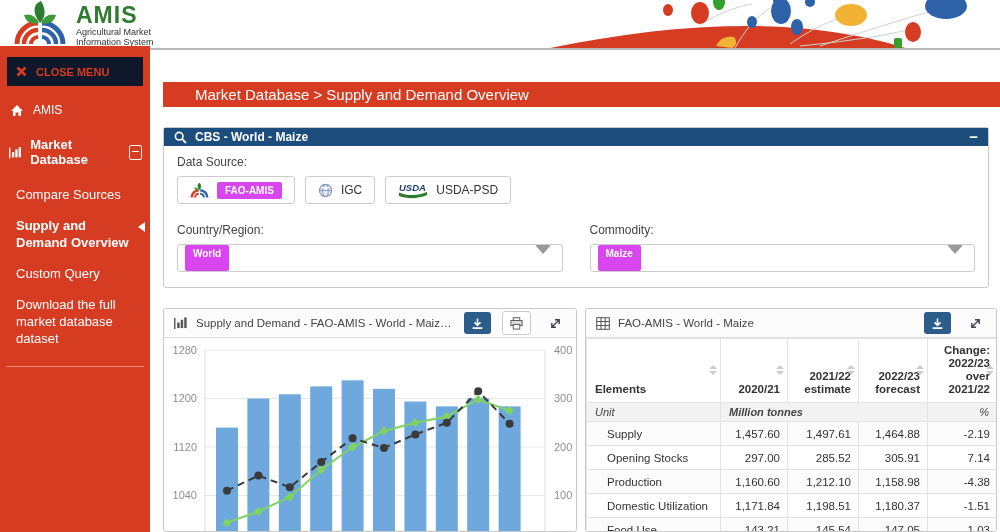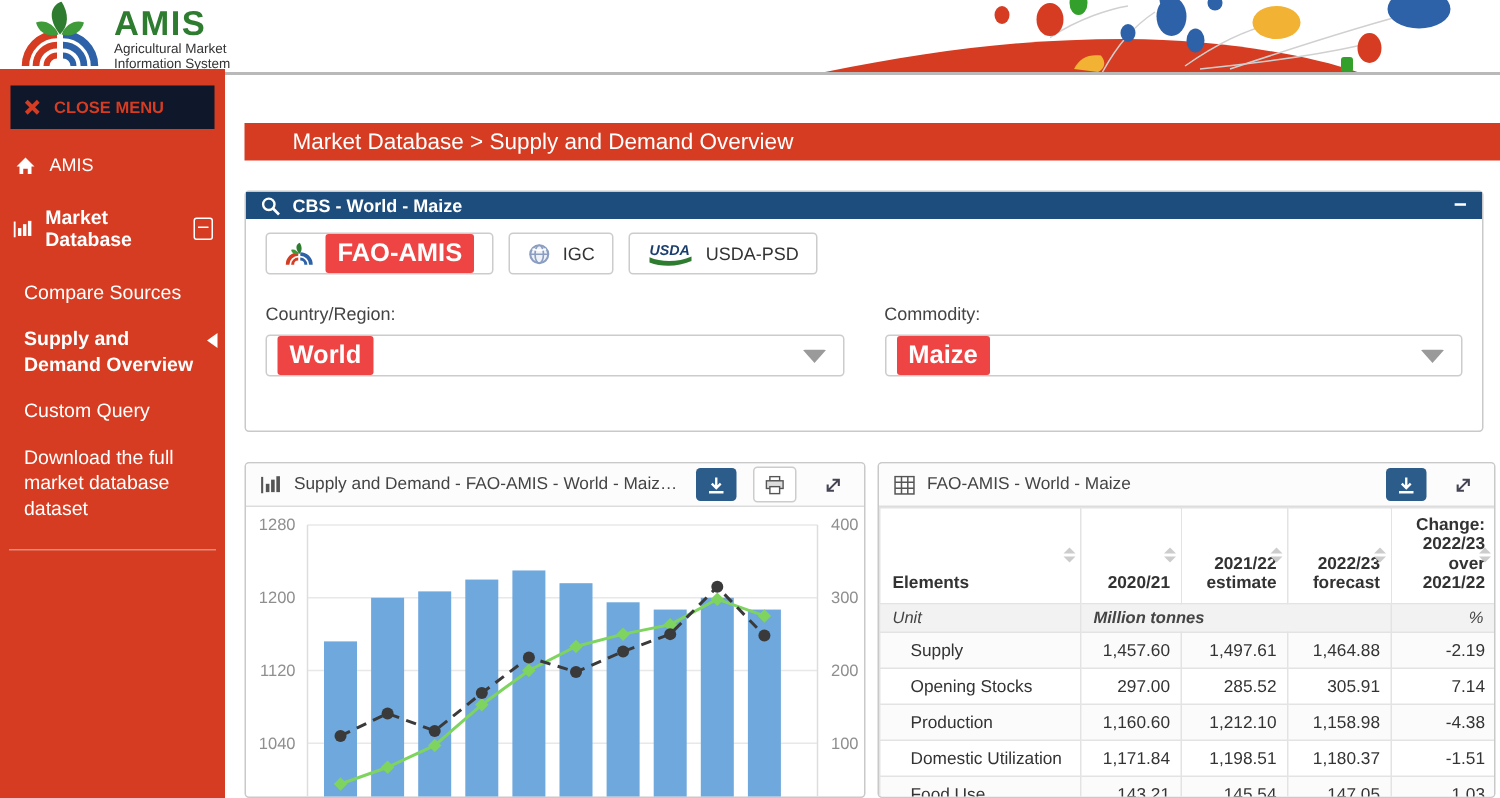--- a/index.html
+++ b/index.html
@@ -30,24 +30,24 @@
   .breadcrumb{position:absolute;left:163px;right:0;top:82px;height:25px;background:#d53c22;color:#fff;display:flex;align-items:center;padding-left:32px;font-size:15px;}
 
   
   .filter-panel{position:absolute;left:163px;width:826px;top:127px;height:161px;border:1px solid #c9c9c9;border-radius:3px;background:#fff;box-sizing:border-box;}
   .fp-head{height:18px;background:#1c4d7c;color:#fff;display:flex;align-items:center;padding:0 10px;font-size:12px;font-weight:bold;gap:8px;}
   .fp-minus{margin-left:auto;font-size:15px;font-weight:bold;cursor:pointer;line-height:14px;}
   .fp-body{padding:9px 13px 0 13px;}
   .field-label{font-size:12px;color:#444;margin-bottom:7px;}
   .src-row{display:flex;gap:10px;margin-bottom:19px;}
   .src-btn{height:28px;border:1px solid #ccc;border-radius:3px;display:flex;align-items:center;gap:8px;padding:0 12px;background:#fff;font-size:12px;color:#333;cursor:pointer;box-sizing:border-box;}
-  .badge{background:#ef4444;color:#fff;border-radius:2px;padding:3px 8px;font-size:17px;font-weight:bold;}
+  .badge{background:#d946ef;color:#fff;border-radius:2px;padding:3px 8px;font-size:10px;font-weight:bold;}
   .selects-row{display:flex;gap:27px;}
   .select-col{width:394px;}
-  .select-box{height:28px;border:1px solid #ccc;border-radius:3px;display:flex;align-items:center;justify-content:space-between;padding:0 11px 0 7px;cursor:pointer;box-sizing:border-box;background:#fff;}
+  .select-box{height:28px;border:1px solid #ccc;border-radius:3px;display:flex;justify-content:space-between;padding:0 11px 0 7px;cursor:pointer;box-sizing:border-box;background:#fff;}
   .caret-down{width:0;height:0;border-left:8px solid transparent;border-right:8px solid transparent;border-top:9px solid #9a9a9a;border-radius:2px;}
 
   
   .panel{position:absolute;top:308px;bottom:0;border:1px solid #c9c9c9;border-radius:3px;background:#fff;box-sizing:border-box;overflow:hidden;}
   .chart-panel{left:163px;width:414px;}
   .table-panel{left:585px;width:412px;}
   .panel-head{height:28px;display:flex;align-items:center;gap:8px;padding:0 4px 0 10px;border-bottom:1px solid #ddd;background:#fcfcfc;font-size:11.5px;color:#444;}
   .panel-title{flex:1;white-space:nowrap;overflow:hidden;text-overflow:ellipsis;}
   .head-btn{width:27px;height:22px;display:flex;align-items:center;justify-content:center;border-radius:3px;margin-right:3px;cursor:pointer;flex:none;}
   .head-btn.dl{background:#2b5c8a;}
@@ -162,20 +162,21 @@
   <div class="filter-panel">
     <div class="fp-head">
       <svg width="13" height="13" viewBox="0 0 13 13">
         <circle cx="5.2" cy="5.2" r="3.8" stroke="#fff" stroke-width="1.6" fill="none"></circle>
         <path d="M8.2,8.2 L12,12" stroke="#fff" stroke-width="1.8"></path>
       </svg>
       <span>CBS - World - Maize</span>
       <span class="fp-minus">−</span>
     </div>
     <div class="fp-body">
+      <div class="field-label">Data Source:</div>
       <div class="src-row">
         <div class="src-btn">
           <svg width="19" height="17" viewBox="0 0 56 45">
             <path d="M5,43 A21,21 0 0 1 26,22" stroke="#d53c22" stroke-width="7" fill="none"></path>
             <path d="M15,43 A11,11 0 0 1 26,32" stroke="#d53c22" stroke-width="6" fill="none"></path>
             <path d="M51,43 A21,21 0 0 0 30,22" stroke="#2d62a8" stroke-width="7" fill="none"></path>
             <path d="M41,43 A11,11 0 0 0 30,32" stroke="#2d62a8" stroke-width="6" fill="none"></path>
             <path d="M28,22 C20,12 21,3 29,0 C34,8 34,16 28,22 Z" fill="#2e7c2f"></path>
             <path d="M27,22 C24,15 18,12 12,14 C14,21 20,24 27,22 Z" fill="#3f9a3a"></path>
           </svg>

